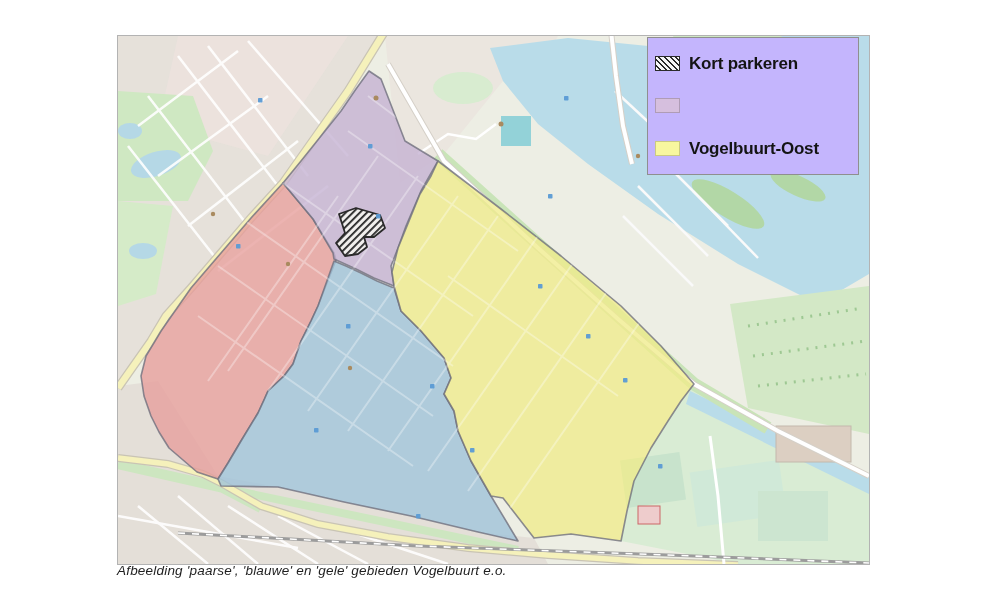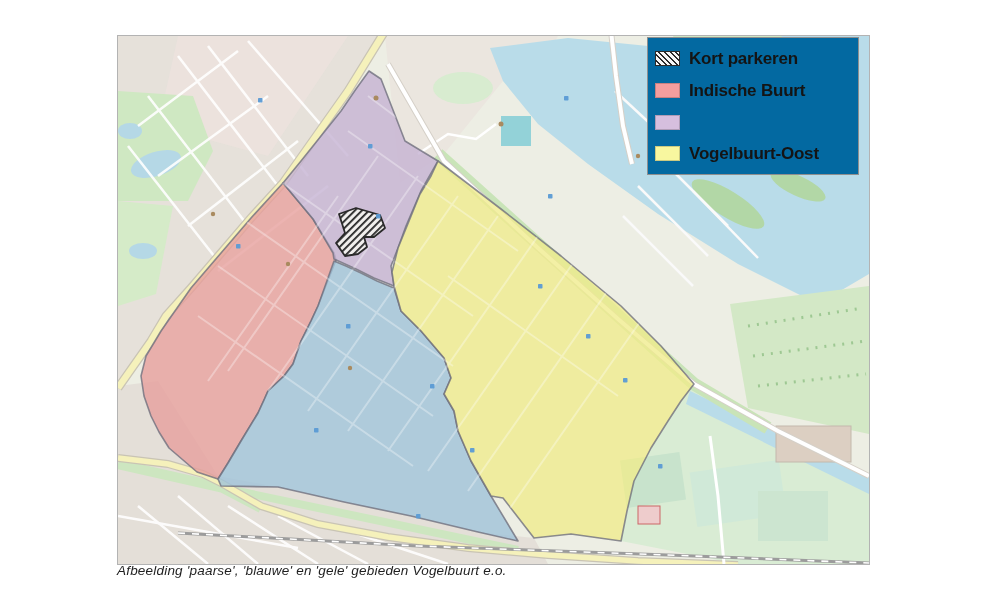--- a/index.html
+++ b/index.html
@@ -7,21 +7,21 @@
     width:992px;height:600px;position:relative;background:#ffffff;
     font-family:"Liberation Sans", sans-serif;overflow:hidden;
   }
   .map-frame{
     position:absolute;left:117px;top:35px;width:751px;height:528px;
     border:1px solid #b3b3b3;box-sizing:content-box;background:#edeee4;overflow:hidden;
   }
   .map-frame svg{display:block;width:751px;height:528px;}
   .legend{
     position:absolute;left:529px;top:1px;width:212px;height:138px;
-    background:#0369a1;border:1px solid #8f8f8f;box-sizing:border-box;
+    background:#c4b5fd;border:1px solid #8f8f8f;box-sizing:border-box;
     display:flex;flex-direction:column;justify-content:space-around;
     padding:4px 7px;z-index:5;
   }
   .legend-row{display:flex;align-items:center;gap:9px;}
   .swatch{
     width:25px;height:15px;flex:0 0 25px;border:1px solid rgba(0,0,0,0.18);
     box-sizing:border-box;
   }
   .swatch.hatch{
     border:1.5px solid #2b2b2b;
@@ -196,24 +196,20 @@
       <circle cx="258" cy="62" r="2.5"></circle>
     </g>
   </svg>
 
   <div class="legend">
     <div class="legend-row">
       <span class="swatch hatch"></span>
       <span class="legend-label">Kort parkeren</span>
     </div>
     <div class="legend-row">
-      <span class="swatch" style="background-color: rgb(244, 158, 158);"></span>
-      <span class="legend-label">Indische Buurt</span>
-    </div>
-    <div class="legend-row">
       <span class="swatch" style="background-color: rgb(214, 191, 222);"></span>
     </div>
     <div class="legend-row">
       <span class="swatch" style="background-color: rgb(248, 247, 159);"></span>
       <span class="legend-label">Vogelbuurt-Oost</span>
     </div>
   </div>
 </div>
 
 <div class="caption">Afbeelding 'paarse', 'blauwe' en 'gele' gebieden Vogelbuurt e.o.</div>

